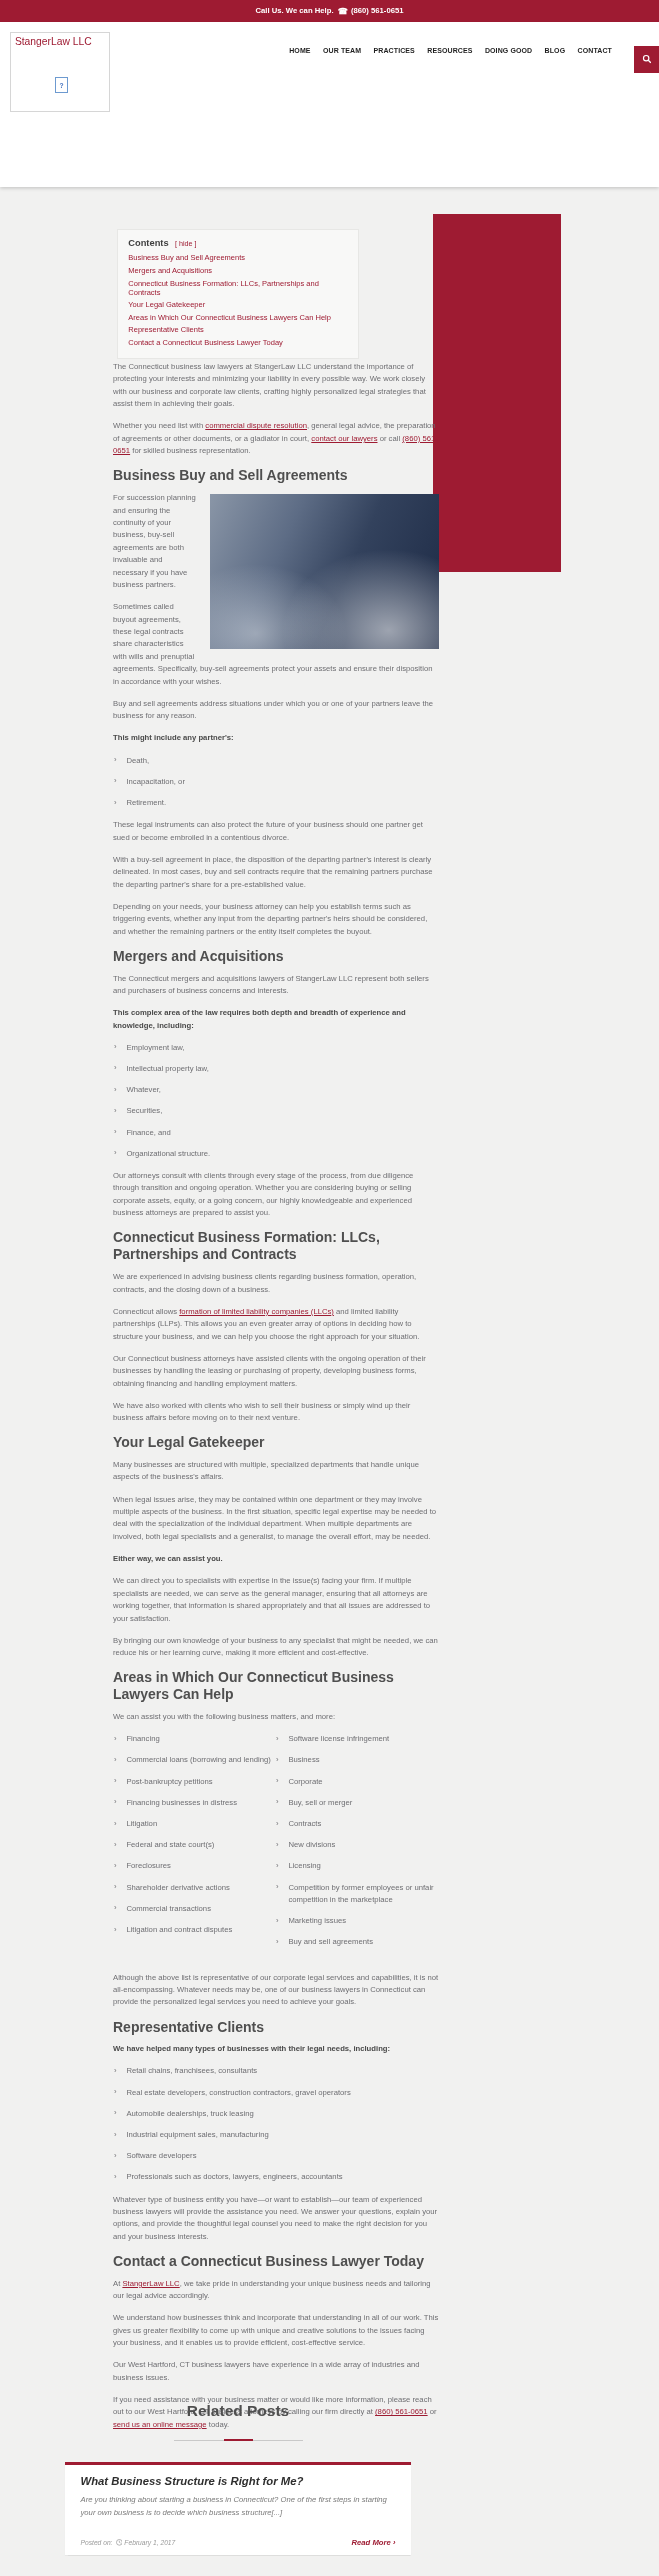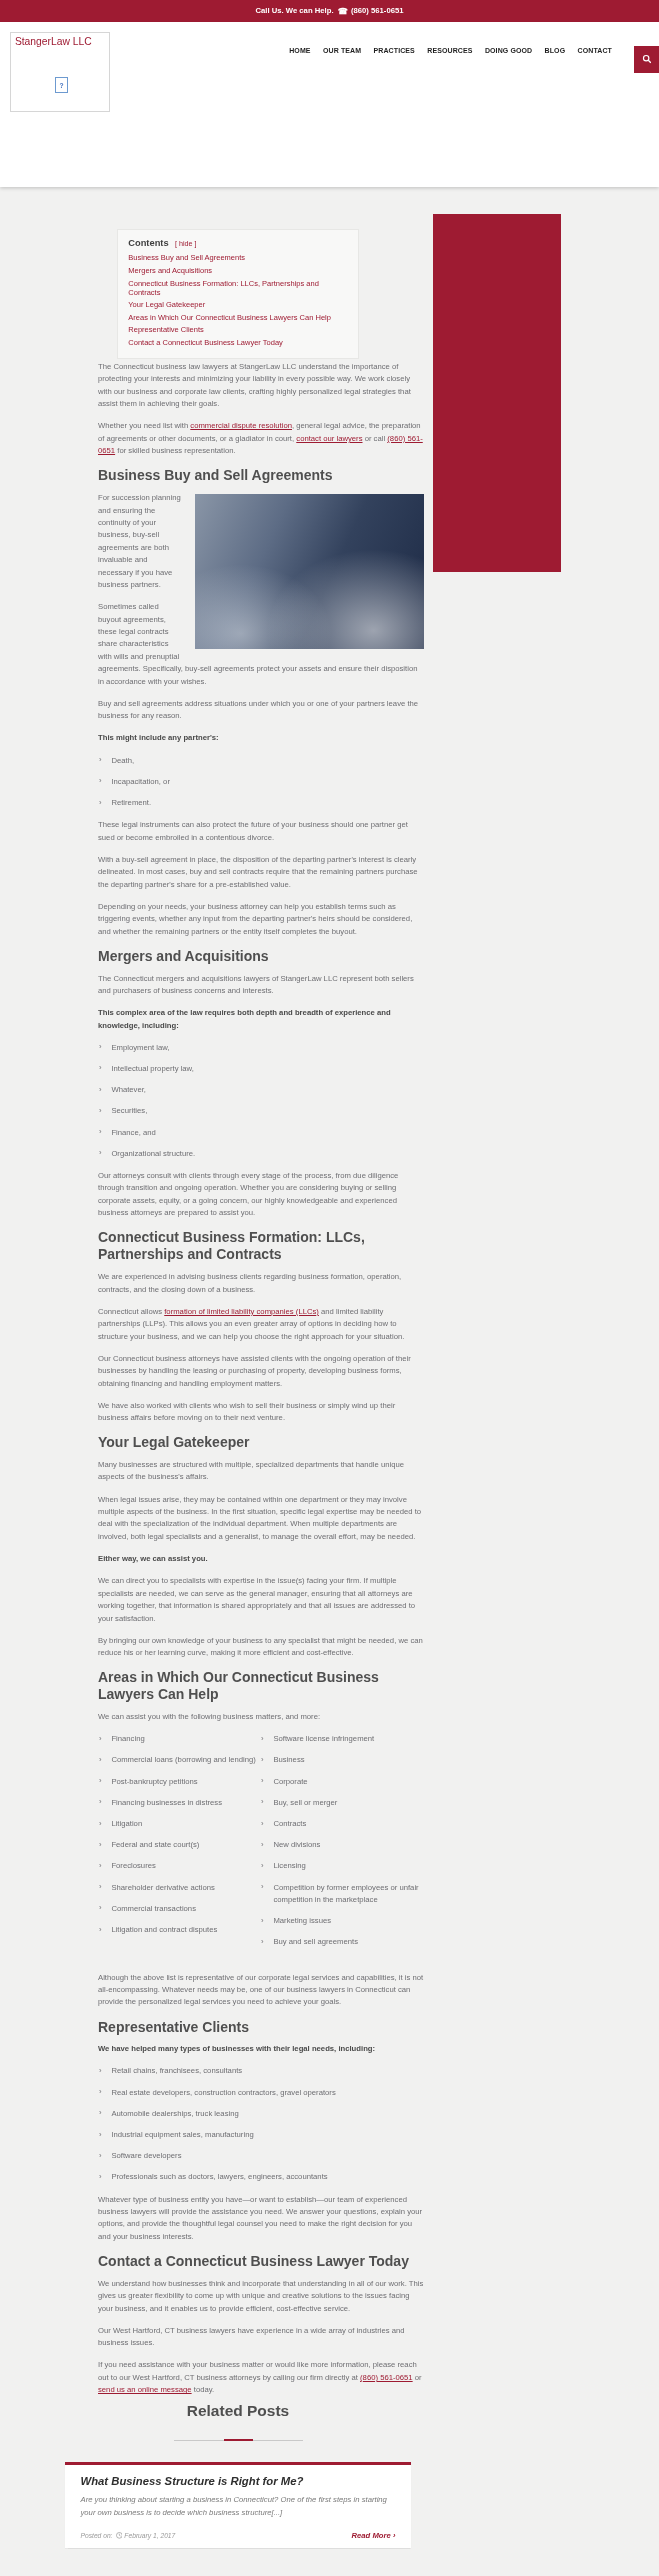--- a/index.html
+++ b/index.html
@@ -29,21 +29,21 @@
   .sidebar-box{position:absolute;left:433px;top:214px;width:128px;height:358px;background:#9e1b32;}
   
   .toc{position:absolute;left:117px;top:229px;width:242px;background:#f8f8f7;
        border:0.5px solid #e7e7e5;padding:8.2px 10.3px 7.2px 10.3px;box-sizing:border-box;}
   .toc-title{font-size:9.3px;font-weight:bold;color:#3f3f3f;display:inline;}
   .toc-toggle{color:#9e1b32;font-size:7.2px;margin-left:4.1px;text-decoration:none;}
   .toc ul{list-style:none;margin:5.2px 0 0 0;padding:0;}
   .toc li{margin:0 0 3.6px 0;}
   .toc li a{color:#9e1b32;font-size:7.5px;text-decoration:none;cursor:pointer;}
   
-  .article{position:absolute;left:98px;top:361px;width:326px;height:2035px;
+  .article{position:absolute;left:113px;top:361px;width:326px;height:2035px;
            color:#6e6e72;font-size:7.7px;line-height:12.4px;}
   .article p{margin:0 0 9.8px 0;}
   .article h2{clear:both;color:#4f4f4f;font-size:14px;line-height:17px;margin:5.2px 0 7.7px 0;
               font-weight:bold;}
   .article .bold{color:#4a4a4a;font-weight:bold;}
   a.lnk{color:#9e1b32;text-decoration:underline;}
   .photo{float:right;width:229px;height:155px;margin:2.1px 0 8.2px 11.3px;
          background:
            radial-gradient(ellipse at 78% 88%, rgba(255,255,255,.55), rgba(255,255,255,0) 42%),
            radial-gradient(ellipse at 20% 90%, rgba(230,235,240,.5), rgba(255,255,255,0) 35%),
@@ -55,21 +55,21 @@
   .areas-cols ul{width:162px;}
   .areas-cols ul + ul{width:163px;}
   
   .related{position:absolute;left:65px;top:2402px;width:346px;text-align:center;}
   .related h3{font-size:15.5px;color:#4f4f4f;margin:0 0 19.6px 0;font-weight:bold;}
   .divider{position:relative;width:129px;height:0.5px;background:#c9c9c9;margin:0 auto 21.6px auto;}
   .divider span{position:absolute;left:50px;top:-1px;width:29px;height:2.6px;background:#9e1b32;}
   .post-card{background:#fff;border-top:3.6px solid #9e1b32;text-align:left;
              padding:10.3px 15.5px 8.2px 15.5px;box-shadow:0 0.5px 1px rgba(0,0,0,.08);font-style:italic;}
   .post-title{font-size:11.3px;font-weight:bold;color:#2e2e2e;margin:0 0 7.2px 0;}
-  .post-excerpt{font-size:7.7px;line-height:12.4px;color:#7a7a7a;margin:0 0 12px 0;}
+  .post-excerpt{font-size:7.7px;line-height:12.4px;color:#7a7a7a;margin:0 0 19px 0;}
   .post-meta{display:flex;justify-content:space-between;align-items:center;
              color:#9a9a9a;font-size:6.7px;}
   .read-more{color:#9e1b32;font-weight:bold;font-size:7.7px;text-decoration:none;}
   .clock{display:inline-block;vertical-align:-1px;margin:0 2.1px 0 3.1px;}
 </style>
 </head>
 <body>
 
 <div class="page">
 
@@ -198,20 +198,21 @@
         <li>Retail chains, franchisees, consultants</li>
         <li>Real estate developers, construction contractors, gravel operators</li>
         <li>Automobile dealerships, truck leasing</li>
         <li>Industrial equipment sales, manufacturing</li>
         <li>Software developers</li>
         <li>Professionals such as doctors, lawyers, engineers, accountants</li>
       </ul>
     <p>Whatever type of business entity you have—or want to establish—our team of experienced business lawyers will provide the assistance you need. We answer your questions, explain your options, and provide the thoughtful legal counsel you need to make the right decision for you and your business interests.</p>
 
     <h2>Contact a Connecticut Business Lawyer Today</h2>
+    <p><span>At </span><a class="lnk">StangerLaw LLC</a><span>, we take pride in understanding your unique business needs and tailoring our legal advice accordingly.</span></p>
     <p>We understand how businesses think and incorporate that understanding in all of our work. This gives us greater flexibility to come up with unique and creative solutions to the issues facing your business, and it enables us to provide efficient, cost-effective service.</p>
     <p>Our West Hartford, CT business lawyers have experience in a wide array of industries and business issues.</p>
     <p><span>If you need assistance with your business matter or would like more information, please reach out to our West Hartford, CT business attorneys by calling our firm directly at </span><a class="lnk">(860) 561-0651</a><span> or </span><a class="lnk">send us an online message</a><span> today.</span></p>
   </div>
 
   <div class="related">
     <h3>Related Posts</h3>
     <div class="divider">
         <span></span>
       </div>

